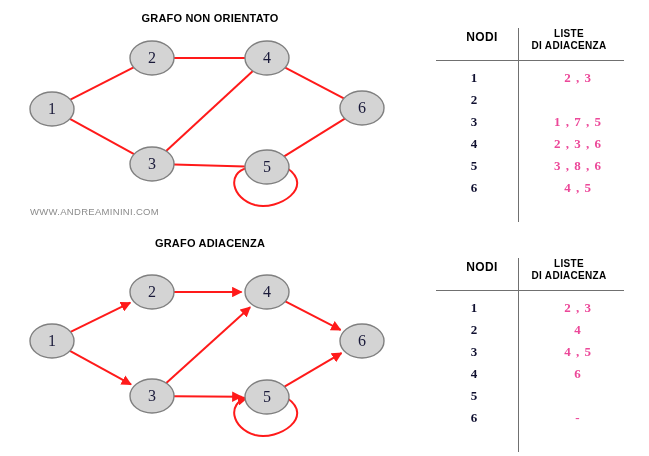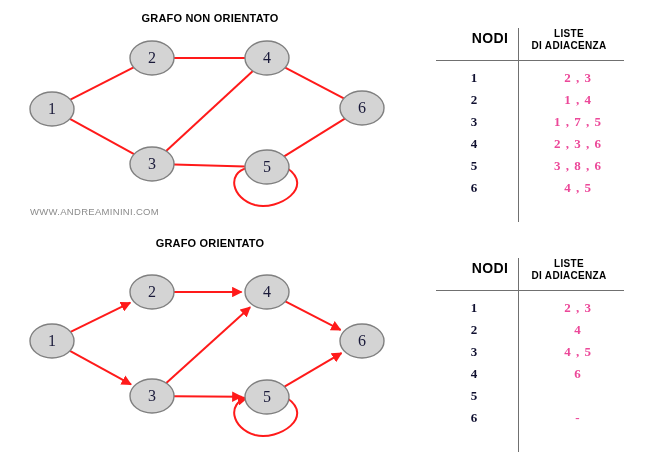--- a/index.html
+++ b/index.html
@@ -80,25 +80,25 @@
   }
   #adj-table-undirected { left: 432px; top: 28px; }
   #adj-table-directed   { left: 432px; top: 258px; }
 
   .adj-head {
     position: relative;
     height: 30px;
   }
   .adj-head-nodi {
     position: absolute;
-    left: 16px;
+    left: 8px;
     top: 2px;
     width: 84px;
     text-align: center;
-    font-size: 14px;
+    font-size: 12px;
     font-weight: bold;
     letter-spacing: 0.4px;
   }
   .adj-head-liste {
     position: absolute;
     left: 83px;
     top: 0px;
     width: 108px;
     text-align: center;
     font-size: 10px;
@@ -215,21 +215,20 @@
     </div>
     <div class="adj-rule"></div>
     <div class="adj-divider"></div>
     <div class="adj-body" id="adj-body-undirected">
         <div class="adj-row">
           <div class="adj-node">1</div>
           <div class="adj-list">2 , 3</div>
         </div>
         <div class="adj-row">
           <div class="adj-node">2</div>
-          <div class="adj-list">1 , 4</div>
         </div>
         <div class="adj-row">
           <div class="adj-node">3</div>
           <div class="adj-list">1 , 7 , 5</div>
         </div>
         <div class="adj-row">
           <div class="adj-node">4</div>
           <div class="adj-list">2 , 3 , 6</div>
         </div>
         <div class="adj-row">
@@ -239,21 +238,21 @@
         <div class="adj-row">
           <div class="adj-node">6</div>
           <div class="adj-list">4 , 5</div>
         </div>
       </div>
   </div>
 </div>
 
 <div class="panel" id="panel-directed">
 
-  <div class="graph-title" id="title-directed">GRAFO ORIENTATO</div>
+  <div class="graph-title" id="title-directed">GRAFO ADIACENZA</div>
 
   <svg class="graph-svg" id="svg-directed" viewBox="0 0 420 224">
       <defs>
         <marker id="arrow-directed" viewBox="0 0 10 10" refX="9" refY="5" markerWidth="5.2" markerHeight="5.2" orient="auto-start-reverse">
           <path d="M 0 0 L 10 5 L 0 10 z" fill="#ff1a1a"></path>
         </marker>
       </defs>
       <g>
         <line x1="70.57942983866396" y1="95.89607937905467" x2="130.27760410581473" y2="66.64397398815078" class="edge" marker-end="url(#arrow-directed)"></line>
         <line x1="69.92348276615517" y1="114.85791552138535" x2="131.00976155347655" y2="148.45536885441211" class="edge" marker-end="url(#arrow-directed)"></line>

